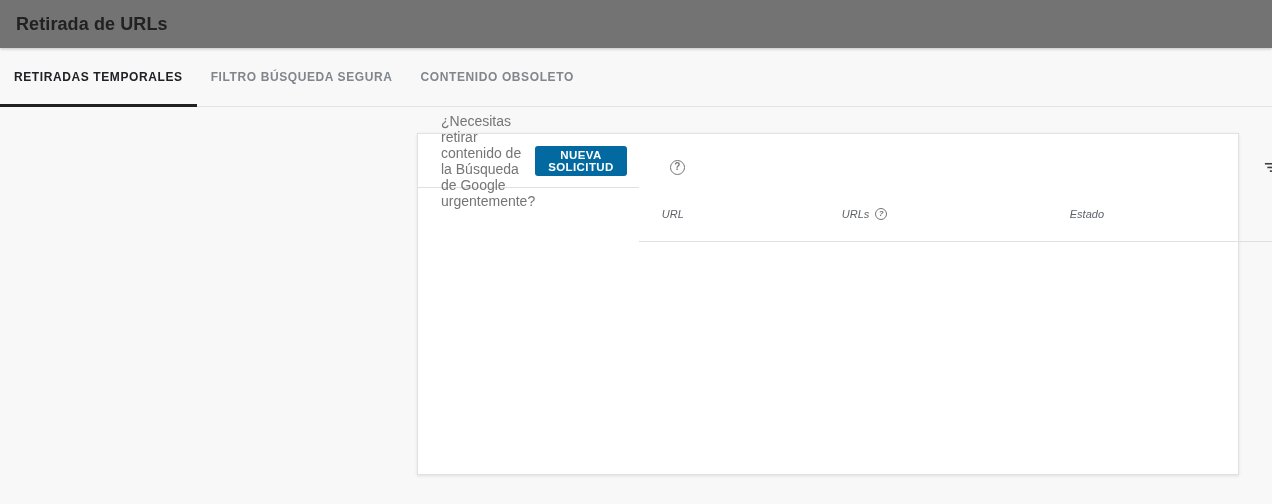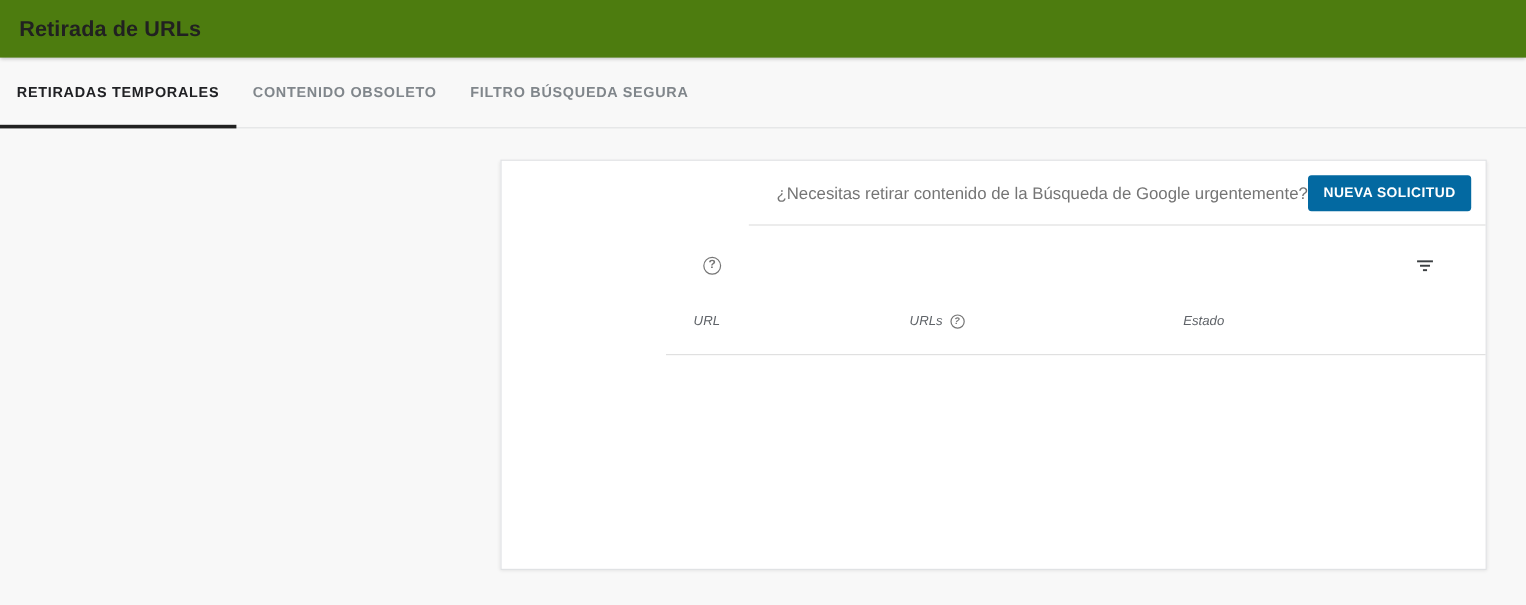--- a/index.html
+++ b/index.html
@@ -7,21 +7,21 @@
     width: 1272px; height: 504px;
     overflow: hidden;
     background: #f8f8f8;
     font-family: "Liberation Sans", "DejaVu Sans", sans-serif;
   }
 
   
   .topbar {
     position: relative;
     height: 48px;
-    background: #4d7c0f;
+    background: #737373;
     box-shadow: 0 1px 3px rgba(0,0,0,0.22);
     display: flex;
     align-items: center;
     padding-left: 16px;
     z-index: 3;
   }
   .topbar h1 {
     font-size: 18px;
     font-weight: 700;
     color: #212121;
@@ -61,22 +61,21 @@
   
   .content { padding-top: 26px; }
   .card {
     margin-left: 417px;
     width: 822px;
     height: 342px;
     background: #ffffff;
     border: 1px solid #e0e2e4;
     box-shadow: 0 1px 3px rgba(0,0,0,0.10);
     display: flex;
-    flex-direction: column;
-    align-items: flex-end;
+    flex-direction: row;
   }
 
   .urgent-row {
     height: 54px;
     flex: 0 0 54px;
     display: flex;
     align-items: center;
     padding: 0 12px 0 23px;
     border-bottom: 1px solid #e0e0e0;
   }
@@ -168,24 +167,24 @@
 
 <header class="topbar">
   <h1>Retirada de URLs</h1>
 </header>
 
 <nav class="tabbar">
   <div class="tab active">
     <span>RETIRADAS TEMPORALES</span>
   </div>
   <div class="tab">
-    <span>CONTENIDO OBSOLETO</span>
+    <span>FILTRO BÚSQUEDA SEGURA</span>
   </div>
   <div class="tab">
-    <span>FILTRO BÚSQUEDA SEGURA</span>
+    <span>CONTENIDO OBSOLETO</span>
   </div>
 </nav>
 
 <main class="content">
   <section class="card">
 
     <div class="urgent-row">
       <span class="urgent-text">¿Necesitas retirar contenido de la Búsqueda de Google urgentemente?</span>
       <button class="new-request" style="background: #0369a1;">NUEVA SOLICITUD</button>
     </div>

